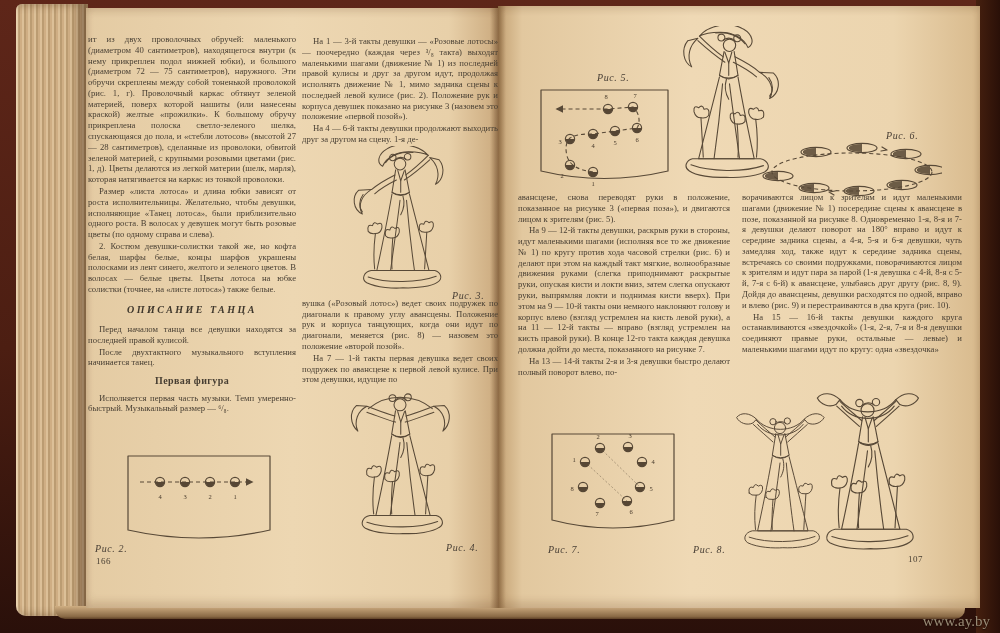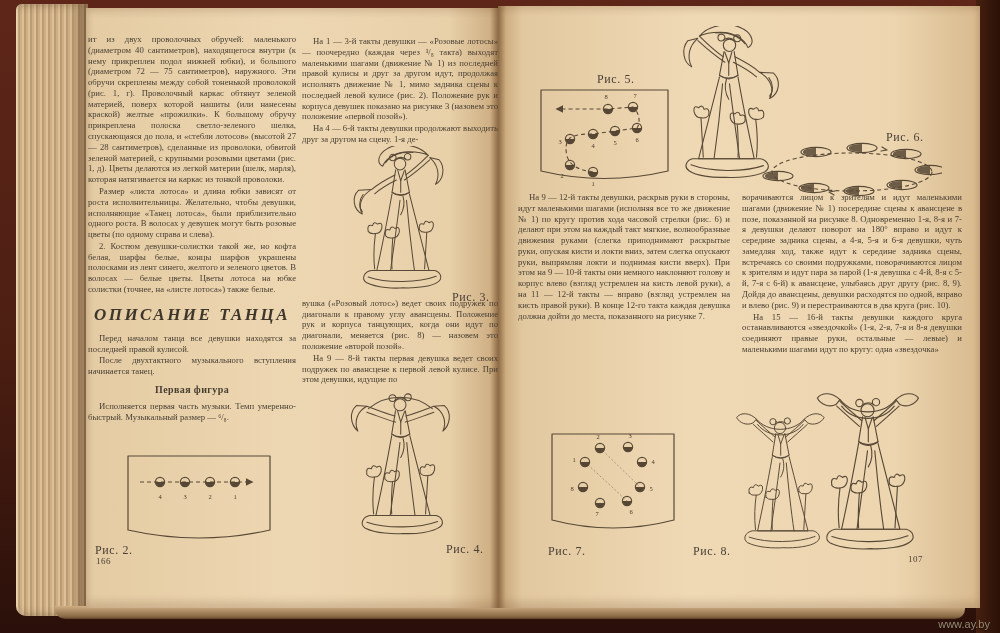--- a/index.html
+++ b/index.html
@@ -20,26 +20,26 @@
   .right-page{position:absolute;left:498px;top:6px;width:482px;height:602px;
       background:linear-gradient(90deg,#c3a173 0%,#e2c89f 5%,#efd9b5 40%,#ecd5af 82%,#d8ba8d 100%);
       box-shadow:inset 0 4px 6px rgba(90,50,20,.15), inset 0 -6px 8px rgba(90,50,20,.18);}
   .gutter{position:absolute;left:490px;top:6px;width:16px;height:602px;
       background:linear-gradient(90deg,rgba(80,45,15,0),rgba(80,45,15,.38) 50%,rgba(80,45,15,0));}
   
   .col{position:absolute;color:#473e32;font-size:8.7px;line-height:1.24;text-align:justify;}
   .col p{margin:0 0 1px 0;text-indent:11px;}
   .col p.noind{text-indent:0;}
   .h-main{font-weight:bold;font-style:italic;text-align:center;letter-spacing:2.5px;
-          font-size:17px;margin:9px 0 8px 0;color:#3e362b;}
+          font-size:10px;margin:9px 0 8px 0;color:#3e362b;}
   .h-sub{font-weight:bold;text-align:center;font-size:10px;margin:7px 0 5px 0;letter-spacing:.4px;}
-  .caption{position:absolute;font-size:12px;color:#4a4036;letter-spacing:.6px;}
+  .caption{position:absolute;font-style:italic;font-size:10px;color:#4a4036;letter-spacing:.6px;}
   .pagenum{position:absolute;font-size:9px;color:#473e32;letter-spacing:.5px;}
-  .watermark{position:absolute;right:10px;bottom:3px;font-family:Liberation Sans, sans-serif;
-             font-size:11px;color:#988a75;text-shadow:0 1px 1px #1a0c06;}
+  .watermark{position:absolute;right:10px;bottom:3px;font-family:Liberation Serif, serif;
+             font-size:15px;color:#988a75;text-shadow:0 1px 1px #1a0c06;}
   
   .ln{fill:none;stroke:#584937;stroke-width:1.4;stroke-linecap:round;stroke-linejoin:round;}
   .ln2{fill:none;stroke:#584937;stroke-width:1.2;stroke-linecap:round;stroke-linejoin:round;}
   .dash{fill:none;stroke:#584937;stroke-width:1.1;stroke-dasharray:4 3;}
   .dashf{fill:none;stroke:#584937;stroke-width:.8;stroke-dasharray:2 2;opacity:.55;}
   .fillp{fill:#564634;stroke:none;}
   .num{font-size:6.5px;fill:#473a2c;font-family:"Liberation Serif",serif;text-anchor:middle;}
   .figabs{position:absolute;}
 </style>
 </head>
@@ -193,21 +193,21 @@
   <div class="caption" style="left:95px;top:543px;">Рис. 2.</div>
   <div class="pagenum" style="left:96px;top:556px;">166</div>
 
   <div class="col" style="left:302px;top:36px;width:196px;">
     <p>На 1 — 3-й такты девушки — «Розовые лотосы» — поочередно (каждая через ³/₈ такта) выходят маленькими шагами (движение № 1) из последней правой кулисы и друг за другом идут, продолжая исполнять движение № 1, мимо задника сцены к последней левой кулисе (рис. 2). Положение рук и корпуса девушек показано на рисунке 3 (назовем это положение «первой позой»).</p>
     <p>На 4 — 6-й такты девушки продолжают выходить друг за другом на сцену. 1-я де-</p>
     <svg width="196" height="152" viewBox="0 0 160 210" preserveAspectRatio="xMidYMax meet" style="display:block">
       <use href="#dancer-a"></use>
     </svg>
     <p class="noind">вушка («Розовый лотос») ведет своих подружек по диагонали к правому углу авансцены. Положение рук и корпуса танцующих, когда они идут по диагонали, меняется (рис. 8) — назовем это положение «второй позой».</p>
-    <p>На 9 — 8-й такты первая девушка ведет своих подружек по авансцене к первой левой кулисе. При этом девушки, идущие по</p>
+    <p>На 7 — 1-й такты первая девушка ведет своих подружек по авансцене к первой левой кулисе. При этом девушки, идущие по</p>
     <svg width="196" height="158" viewBox="0 0 160 210" preserveAspectRatio="xMidYMax meet" style="display:block">
       <use href="#dancer-b"></use>
     </svg>
   </div>
   <div class="caption" style="left:452px;top:290px;">Рис. 3.</div>
   <div class="caption" style="left:446px;top:542px;">Рис. 4.</div>
 
   <div class="caption" style="left:597px;top:72px;">Рис. 5.</div>
   <svg class="figabs" style="left:537px;top:86px;" width="135" height="105" viewBox="0 0 135 105">
     <path class="ln2" d="M4,4 H131 V85 Q67,100 4,85 Z"></path>
@@ -245,21 +245,23 @@
     <use href="#pad" x="128" y="39" width="34" height="12"></use>
     <use href="#pad" x="156" y="24" width="34" height="12"></use>
     <use href="#pad" x="132" y="8" width="34" height="12"></use>
     <use href="#pad" x="88" y="2" width="34" height="12"></use>
     <use href="#pad" x="42" y="6" width="34" height="12"></use>
     <path class="ln2" d="M78,51 l-6,1 5,3"></path>
     <path class="ln2" d="M124,11 l6,-1 -5,-3"></path>
   </svg>
 
   <div class="col" style="left:518px;top:192px;width:212px;">
+    <p class="noind">авансцене, снова переводят руки в положение, показанное на рисунке 3 («первая поза»), и двигаются лицом к зрителям (рис. 5).</p>
     <p>На 9 — 12-й такты девушки, раскрыв руки в стороны, идут маленькими шагами (исполняя все то же движение № 1) по кругу против хода часовой стрелки (рис. 6) и делают при этом на каждый такт мягкие, волнообразные движения руками (слегка приподнимают раскрытые руки, опуская кисти и локти вниз, затем слегка опускают руки, выпрямляя локти и поднимая кисти вверх). При этом на 9 — 10-й такты они немного наклоняют голову и корпус влево (взгляд устремлен на кисть левой руки), а на 11 — 12-й такты — вправо (взгляд устремлен на кисть правой руки). В конце 12-го такта каждая девушка должна дойти до места, показанного на рисунке 7.</p>
+    <p>На 13 — 14-й такты 2-я и 3-я девушки быстро делают полный поворот влево, по-</p>
   </div>
   <div class="col" style="left:742px;top:192px;width:220px;">
     <p class="noind">ворачиваются лицом к зрителям и идут маленькими шагами (движение № 1) посередине сцены к авансцене в позе, показанной на рисунке 8. Одновременно 1-я, 8-я и 7-я девушки делают поворот на 180° вправо и идут к середине задника сцены, а 4-я, 5-я и 6-я девушки, чуть замедляя ход, также идут к середине задника сцены, встречаясь со своими подружками, поворачиваются лицом к зрителям и идут пара за парой (1-я девушка с 4-й, 8-я с 5-й, 7-я с 6-й) к авансцене, улыбаясь друг другу (рис. 8, 9). Дойдя до авансцены, девушки расходятся по одной, вправо и влево (рис. 9) и перестраиваются в два круга (рис. 10).</p>
     <p>На 15 — 16-й такты девушки каждого круга останавливаются «звездочкой» (1-я, 2-я, 7-я и 8-я девушки соединяют правые руки, остальные — левые) и маленькими шагами идут по кругу: одна «звездочка»</p>
   </div>
 
   <svg class="figabs" style="left:548px;top:430px;" width="130" height="112" viewBox="0 0 130 112">
     <path class="ln2" d="M4,4 H126 V90 Q65,106 4,90 Z"></path>
     <path class="dashf" d="M52,18 L92,57"></path>
     <path class="dashf" d="M37,32 L79,71"></path>

